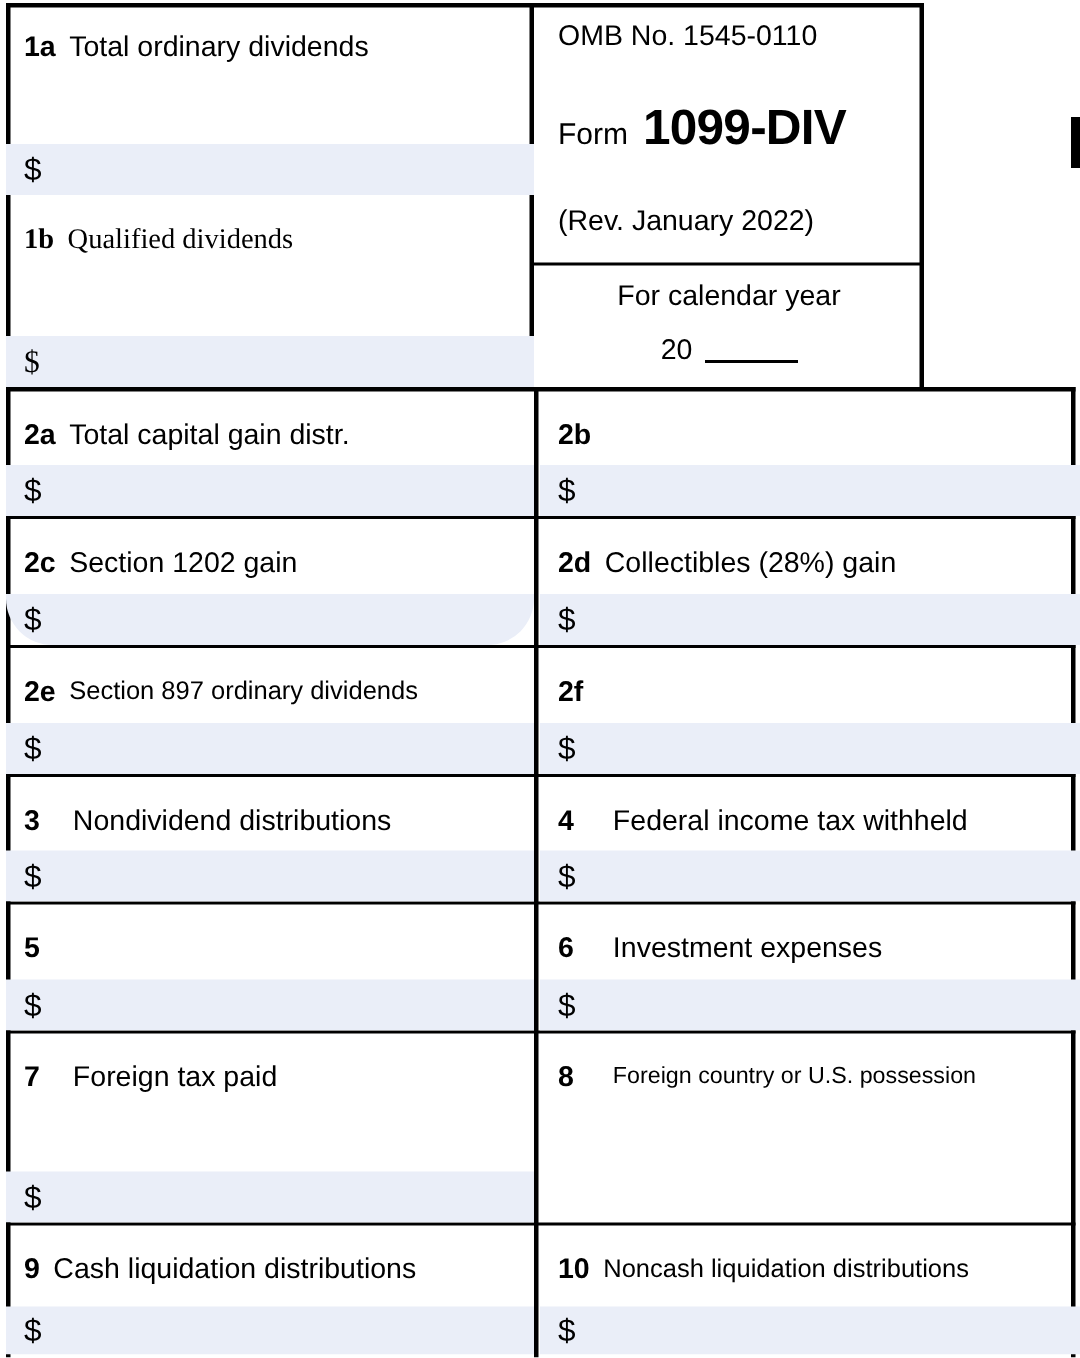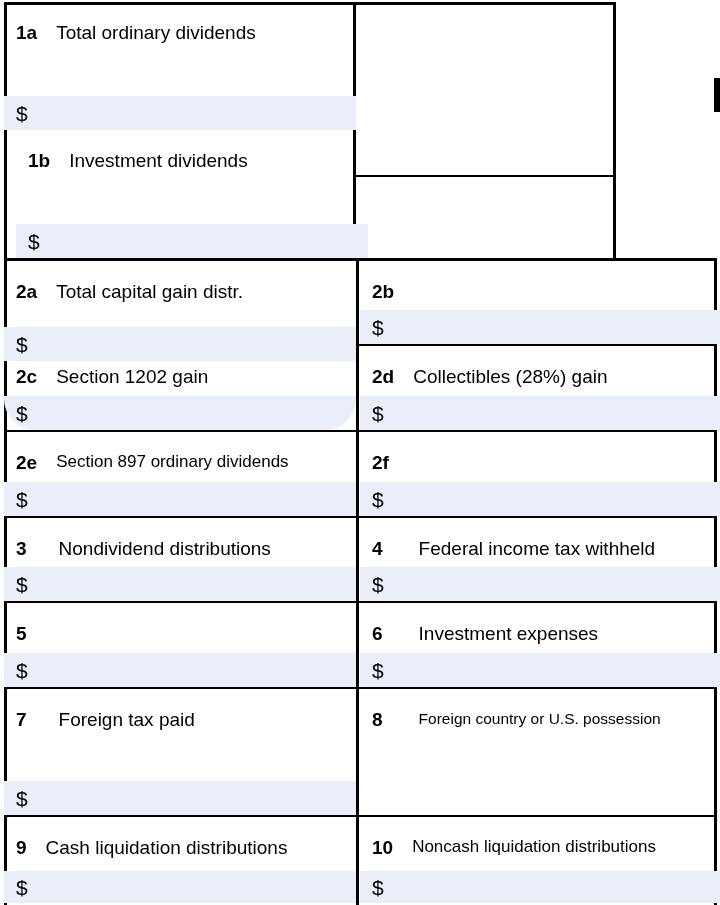--- a/index.html
+++ b/index.html
@@ -36,23 +36,22 @@
   }
   .box-label.small {
     font-size: 17px;
   }
   .box-label.xsmall {
     font-size: 15.5px;
   }
   .hdr-row {
     display: flex;
     align-items: flex-start;
-    gap: 19px;
-    padding: 8px 0 0 12px;
-    margin-top: 13px;
+    gap: 9px;
+    padding: 20px 0 0 12px;
   }
   
   .money {
     position: absolute;
     left: 0;
     bottom: 0;
     width: 100%;
     height: 34px;
     background: #eaeef8;
     display: flex;
@@ -64,21 +63,21 @@
     font-size: 21px;
     line-height: 1;
   }
   
   .rule {
     position: absolute;
     background: #000000;
   }
   
   #cell-1a { left: 4px;  top: 2px;   width: 352px; height: 128px; }
-  #cell-1b { left: 16px;  top: 130px; width: 352px; height: 128px; }
+  #cell-1b { left: 4px;  top: 130px; width: 352px; height: 128px; font-family: Liberation Serif, serif; }
 
   
   #omb-block {
     position: absolute;
     left: 356px; top: 2px; width: 260px; height: 256px;
     box-sizing: border-box;
   }
   .omb-no {
     position: absolute;
     top: 12px; left: 16px;
@@ -159,32 +158,46 @@
     </div>
     <div class="money">
       <span>$</span>
       <span></span>
     </div>
   </div>
 
   <div class="cell" id="cell-1b">
     <div class="hdr-row">
       <span class="box-num">1b</span>
-      <span class="box-label">Investment dividends</span>
-    </div>
-    <div class="money">
-      <span>$</span>
-      <span></span>
-    </div>
-  </div>
-
+      <span class="box-label">Qualified dividends</span>
+    </div>
+    <div class="money">
+      <span>$</span>
+      <span></span>
+    </div>
+  </div>
+
+  <div id="omb-block">
+    <div class="omb-no">OMB No. 1545-0110</div>
+    <div class="form-line">
+      <span class="form-word">Form</span>
+      <span class="form-id">1099-DIV</span>
+    </div>
+    <div class="rev-line">(Rev. January 2022)</div>
+    <div class="cal-year">
+      <span>For calendar year</span>
+      <span class="yr">
+        <span>20</span><span class="underline"></span>
+      </span>
+    </div>
+  </div>
 
   <div id="right-marker"></div>
 
-  <div class="cell grid-cell-left" style="top:261px; height:100px;">
+  <div class="cell grid-cell-left" style="top:261px; height:83px;">
     <div class="hdr-row">
       <span class="box-num">2a</span>
       <span class="box-label">Total capital gain distr.</span>
     </div>
     <div class="money">
       <span>$</span>
       <span></span>
     </div>
   </div>
   <div class="cell grid-cell-right" style="top:261px; height:83px;">

